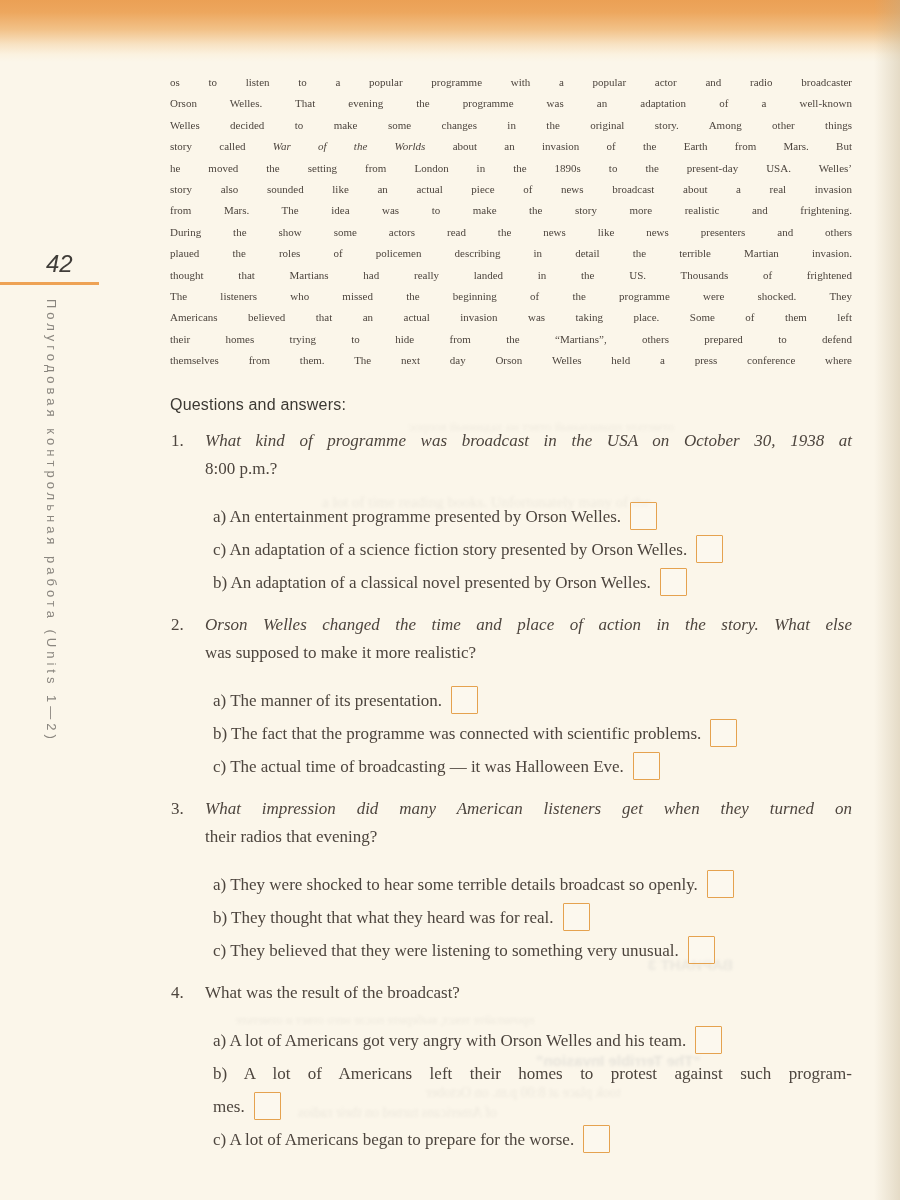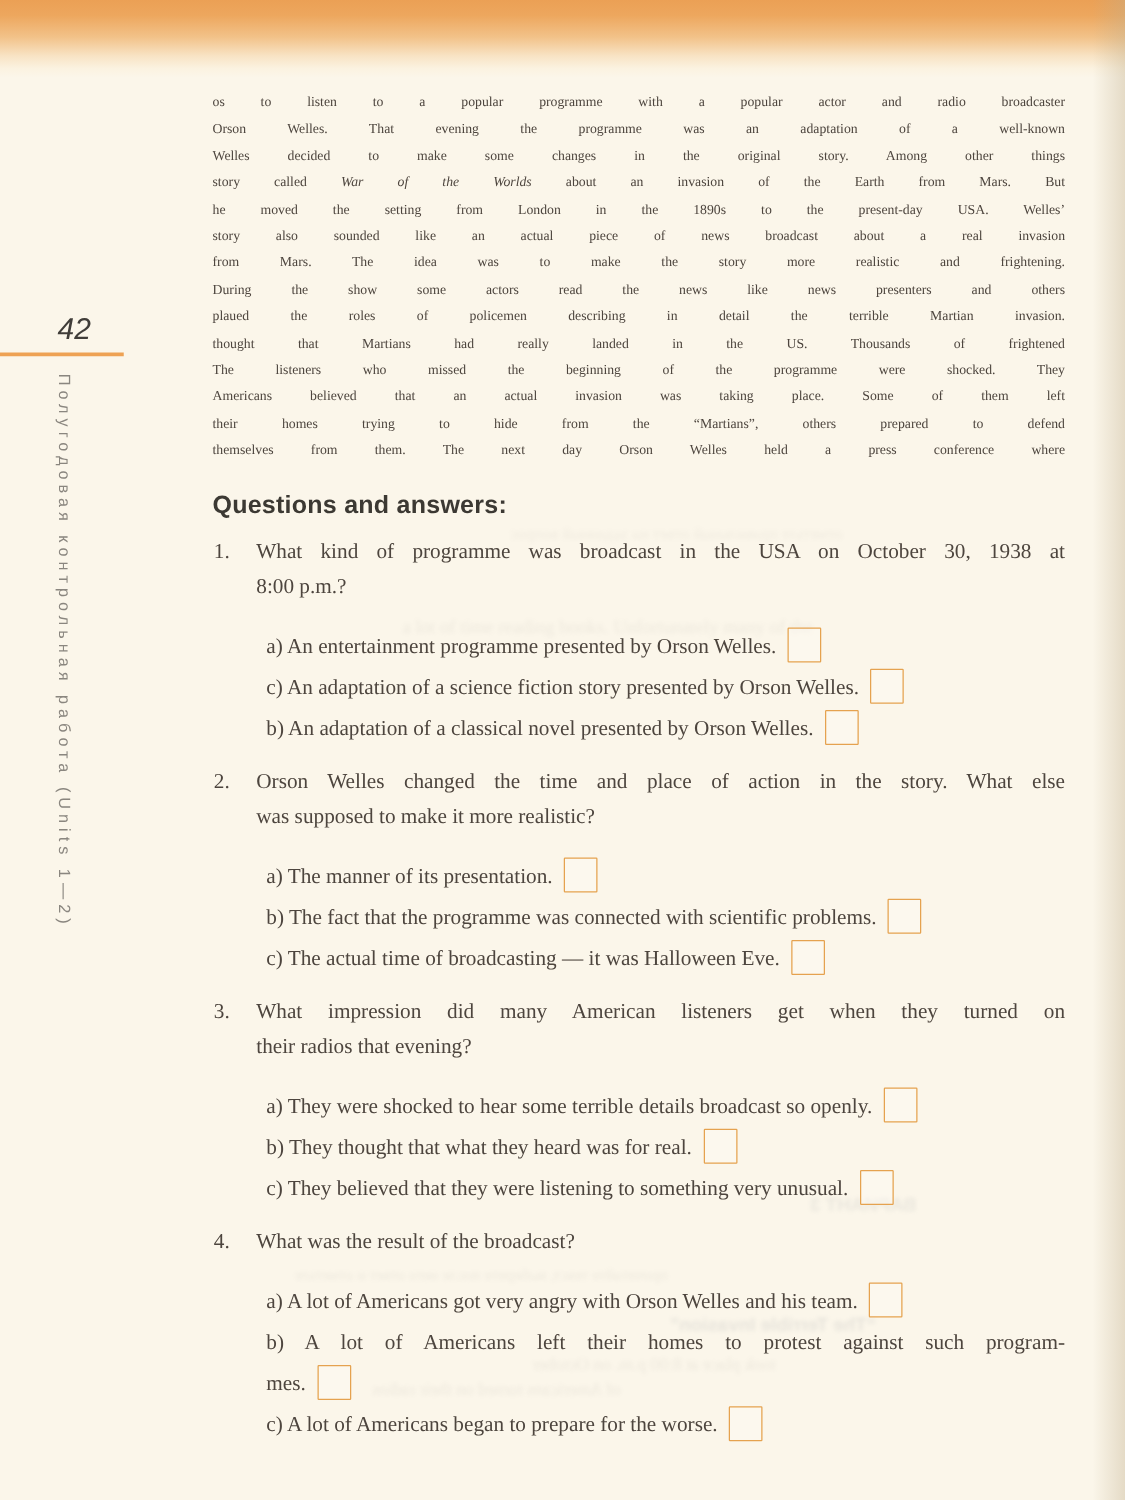--- a/index.html
+++ b/index.html
@@ -39,26 +39,26 @@
   .passage{padding-top:8px;}
   .p-line{
     font-size:11px;line-height:21.4px;
     text-align:justify;text-align-last:justify;
   }
   .p-line.last{text-align:left;text-align-last:left;}
   .p-line .it{font-style:italic;}
   .q-heading{
     margin-top:22px;height:21px;line-height:21px;
     font-family:"Liberation Sans", sans-serif;
-    font-size:20px;font-weight:700;color:#3C3933;letter-spacing:0.2px;
+    font-size:16px;font-weight:400;color:#3C3933;letter-spacing:0.2px;
   }
   .question{position:relative;padding-left:35px;margin-top:12px;font-size:17px;}
   .q-num{position:absolute;left:1px;top:0;line-height:28px;}
   .q-line{line-height:28px;}
-  .q-line.jfull{text-align:justify;text-align-last:justify;}
+  .q-line.jfull{text-align:justify;text-align-last:justify;font-style:italic;}
   .options{margin-top:17px;margin-left:8px;}
   .opt{line-height:33px;}
   .opt.jfull{text-align:justify;text-align-last:justify;}
   .checkbox{
     display:inline-block;width:25px;height:26px;
     border:1.5px solid #E5A24F;background:rgba(255,253,246,0.35);
     margin-left:9px;vertical-align:-8px;border-radius:1px;
   }
   .bleed{
     position:absolute;pointer-events:none;white-space:nowrap;

